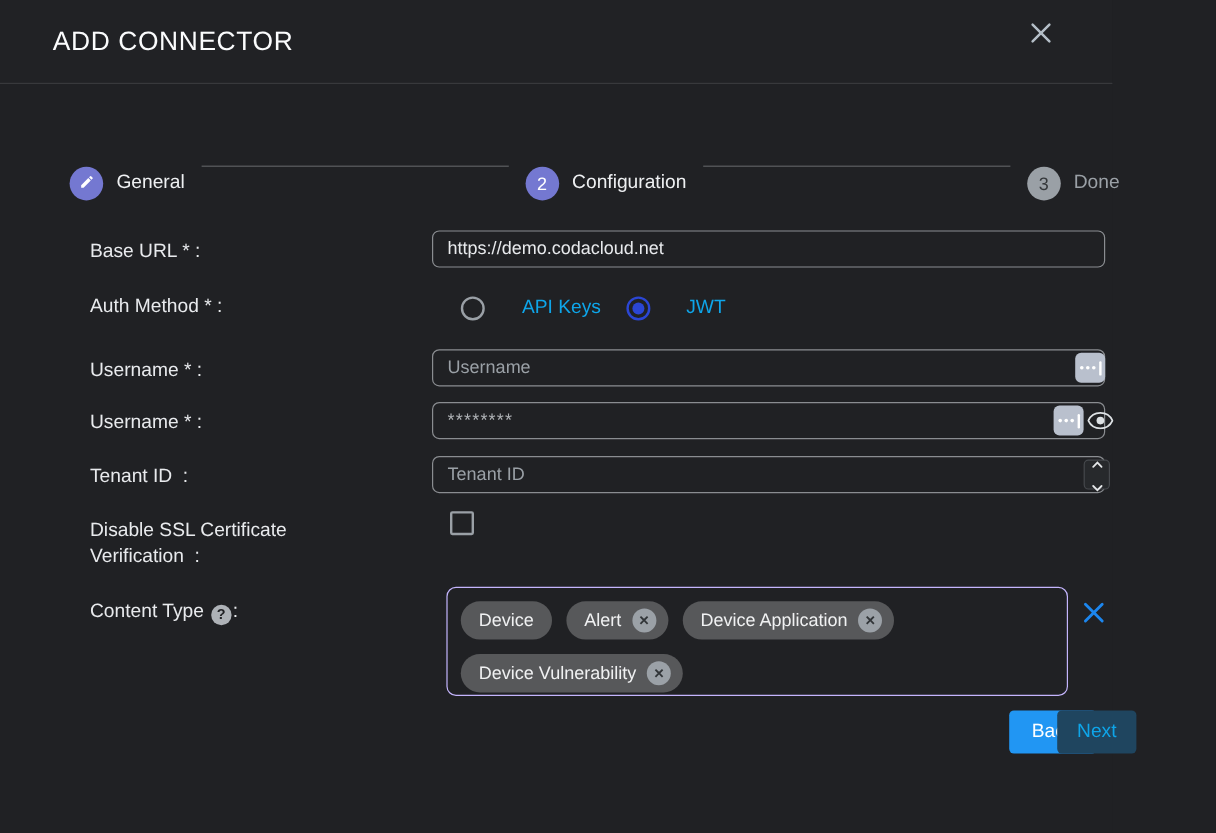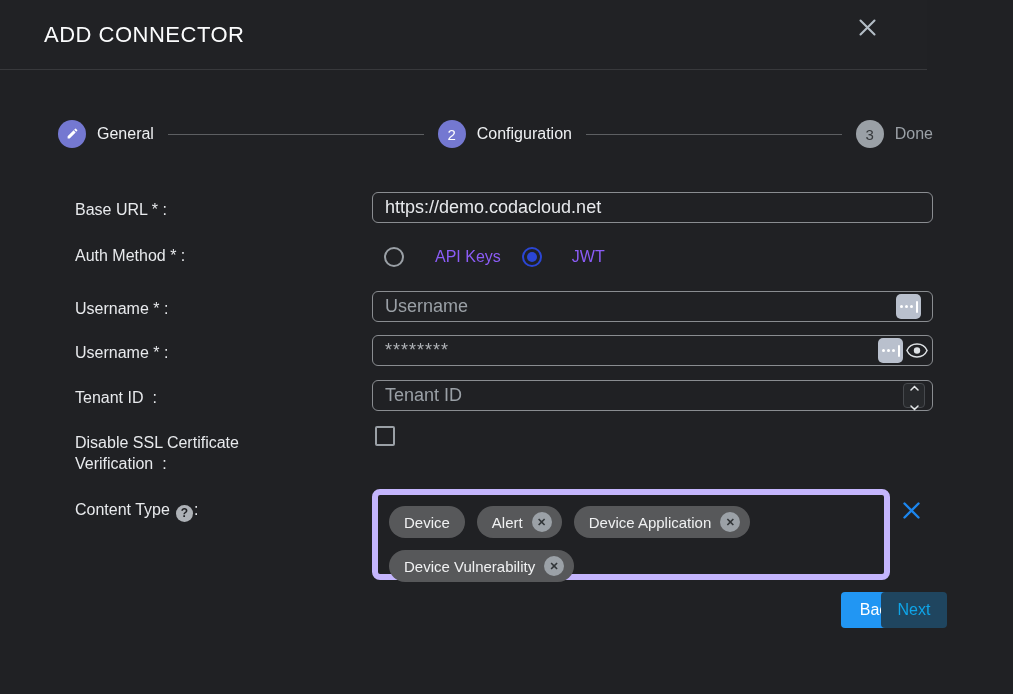--- a/index.html
+++ b/index.html
@@ -5,57 +5,57 @@
   * { margin:0; padding:0; box-sizing:border-box; }
   html,body { width:1013px; height:694px; background:#202124; font-family:"Liberation Sans", sans-serif; overflow:hidden; }
   .modal { position:relative; width:927px; height:694px; background:#202124; }
 
   
   .header { position:absolute; top:0; left:0; width:100%; height:70px; background:#212225; border-bottom:1px solid #38393c; display:flex; align-items:center; }
   .title { margin-left:44px; font-size:22px; letter-spacing:0.5px; color:#fbfcfd; font-weight:400; }
   .close-btn { position:absolute; top:17px; right:48px; width:24px; height:24px; cursor:pointer; display:flex; align-items:center; justify-content:center; background:none; border:none; }
 
   
-  .stepper { position:absolute; left:58px; top:119px; width:875px; height:30px; display:flex; align-items:center; }
+  .stepper { position:absolute; left:58px; top:138px; width:875px; height:30px; display:flex; }
   .step { display:flex; align-items:center; flex:0 0 auto; cursor:pointer; }
   .step-circle { width:28px; height:28px; border-radius:50%; display:flex; align-items:center; justify-content:center; font-size:15px; font-weight:500; }
   .step-circle.active { background:#7478d1; color:#ffffff; }
   .step-circle.pending { background:#9aa0a6; color:#36393c; }
   .step-label { margin-left:11px; font-size:16px; color:#eef0f2; }
   .step-label.pending { color:#9aa0a6; }
   .step-line { flex:1 1 auto; height:1px; background:#5d5f62; margin:0 14px; }
 
   
   .form-label { position:absolute; left:75px; font-size:16px; color:#e8eaed; white-space:pre-wrap; line-height:21px; }
 
   
-  .text-input { position:absolute; left:372px; width:561px; height:31px; background:transparent; border:1px solid #8a8d91; border-radius:6px; color:#e8eaed; font-size:18px; padding:0 12px; font-family:"Liberation Sans", sans-serif; outline:none; }
+  .text-input { position:absolute; left:360px; width:561px; height:31px; background:transparent; border:1px solid #8a8d91; border-radius:6px; color:#e8eaed; font-size:15px; padding:0 12px; font-family:"Liberation Sans", sans-serif; outline:none; }
   .text-input::placeholder { color:#9aa0a6; }
   .text-input.masked { color:#aeb1b5; letter-spacing:1px; }
 
   
   .autofill-chip { position:absolute; width:25px; height:25px; background:#b9c0cd; border-radius:5px; display:flex; align-items:center; justify-content:center; gap:2px; cursor:pointer; border:none; }
   .autofill-chip i { width:3px; height:3px; border-radius:50%; background:#ffffff; }
   .autofill-chip .bar { width:2px; height:12px; background:#ffffff; border-radius:1px; margin-left:1px; }
   .eye-btn { position:absolute; background:none; border:none; cursor:pointer; padding:0; }
   .spinner { position:absolute; width:22px; height:25px; background:#27292c; border:1px solid #46494d; border-radius:4px; display:flex; flex-direction:column; align-items:center; justify-content:center; gap:2px; cursor:pointer; }
 
   
   .radio-group { position:absolute; left:384px; top:247px; display:flex; align-items:center; }
   .radio { width:20px; height:20px; border-radius:50%; border:2px solid #9aa0a6; position:relative; cursor:pointer; flex:0 0 auto; }
   .radio.selected { border-color:#2b46d4; }
   .radio.selected::after { content:""; position:absolute; left:3px; top:3px; width:10px; height:10px; border-radius:50%; background:#2b46d4; }
-  .radio-label { font-size:16px; color:#8b5cf6; }
+  .radio-label { font-size:16px; color:#0ea5e9; }
 
   
   .checkbox { position:absolute; left:375px; top:426px; width:20px; height:20px; border:2px solid #9aa0a6; border-radius:2px; background:transparent; cursor:pointer; }
 
   
   .help-circle { display:inline-flex; width:17px; height:17px; border-radius:50%; background:#aeb2b7; color:#202124; font-size:12px; font-weight:700; align-items:center; justify-content:center; vertical-align:-2px; margin:0 1px 0 6px; }
-  .tags-box { position:absolute; left:372px; top:489px; width:518px; height:91px; border:6px solid #c4b5fd; border-radius:8px; padding:11px 11px; display:flex; flex-wrap:wrap; gap:12px; align-content:flex-start; cursor:text; }
+  .tags-box { position:absolute; left:372px; top:489px; width:518px; height:91px; border:1px solid #c4b5fd; border-radius:8px; padding:11px 11px; display:flex; flex-wrap:wrap; gap:12px; align-content:flex-start; cursor:text; }
   .tag { height:32px; background:#57585a; border-radius:16px; color:#f0f1f2; font-size:15px; display:inline-flex; align-items:center; padding:0 15px; gap:9px; }
   .tag-x { width:20px; height:20px; border-radius:50%; background:#9ba1a7; color:#313538; font-size:11px; font-weight:700; display:flex; align-items:center; justify-content:center; margin-right:-5px; cursor:pointer; }
   .clear-x { position:absolute; left:901px; top:501px; width:20px; height:20px; background:none; border:none; cursor:pointer; padding:0; }
 
   
   .btn { position:absolute; top:592px; height:36px; border:none; border-radius:4px; font-size:16px; font-family:"Liberation Sans", sans-serif; display:flex; align-items:center; justify-content:center; cursor:pointer; }
   .btn-back { left:797px; width:73px; background:#2196f3; color:#ffffff;margin-left:44px; }
   .btn-next { left:881px; width:66px; background:#1f455f; color:#0ea5e9; }
 </style>
 </head>

